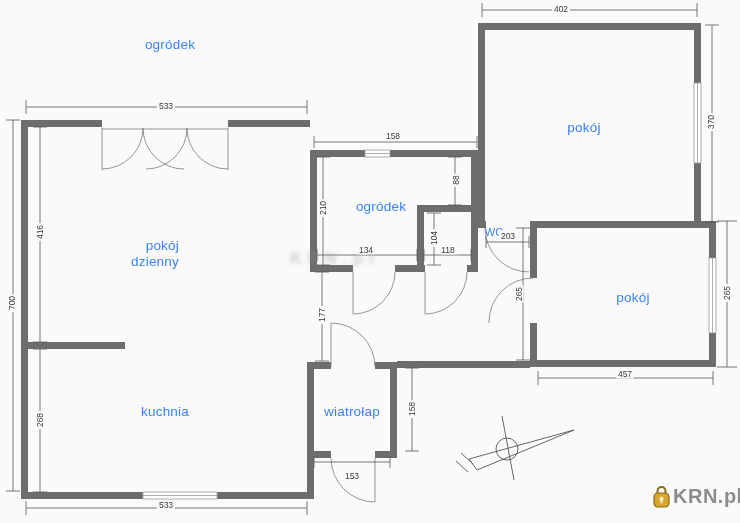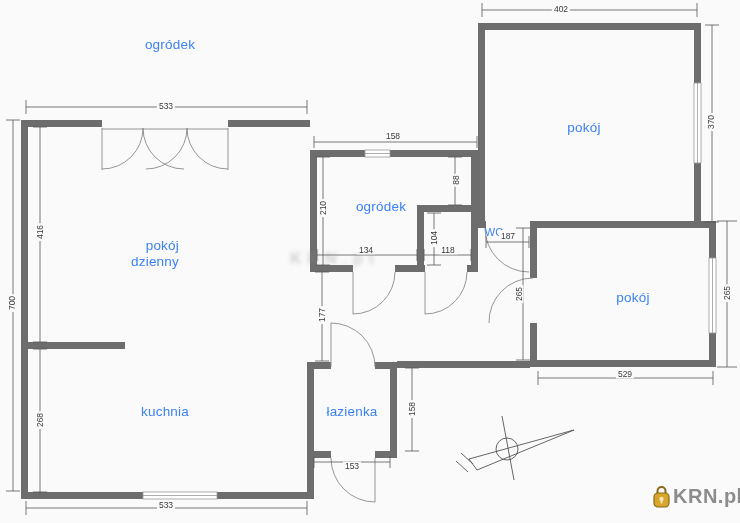--- a/index.html
+++ b/index.html
@@ -206,34 +206,34 @@
     <div>pokój</div>
     <div>dzienny</div>
   </div>
 
   <div class="room-label" style="left:165px;top:412px">kuchnia</div>
 
   <div class="room-label" style="left:381px;top:207px">ogródek</div>
 
   <div class="room-label wc" style="left:456px;top:232px">WC</div>
 
-  <div class="room-label" style="left:352px;top:412px">łazienka</div>
+  <div class="room-label" style="left:352px;top:412px">wiatrołap</div>
 
   <div class="room-label" style="left:584px;top:128px">pokój</div>
 
   <div class="room-label" style="left:633px;top:298px">pokój</div>
 
   <div class="dim-label" style="left:166px;top:106px">533</div>
   <div class="dim-label" style="left:561px;top:9px">402</div>
   <div class="dim-label" style="left:393px;top:136px">158</div>
   <div class="dim-label" style="left:366px;top:250px">134</div>
   <div class="dim-label" style="left:448px;top:250px">118</div>
-  <div class="dim-label" style="left:508px;top:236px">187</div>
-  <div class="dim-label" style="left:625px;top:374px">529</div>
-  <div class="dim-label" style="left:352px;top:466px">153</div>
+  <div class="dim-label" style="left:508px;top:236px">203</div>
+  <div class="dim-label" style="left:625px;top:374px">457</div>
+  <div class="dim-label" style="left:352px;top:476px">153</div>
   <div class="dim-label" style="left:166px;top:505px">533</div>
 
   <div class="dim-label vert" style="left:711px;top:122px">370</div>
   <div class="dim-label vert" style="left:40px;top:232px">416</div>
   <div class="dim-label vert" style="left:12px;top:303px">700</div>
   <div class="dim-label vert" style="left:40px;top:420px">268</div>
   <div class="dim-label vert" style="left:323px;top:208px">210</div>
   <div class="dim-label vert" style="left:456px;top:180px">88</div>
   <div class="dim-label vert" style="left:434px;top:238px">104</div>
   <div class="dim-label vert" style="left:519px;top:294px">265</div>

